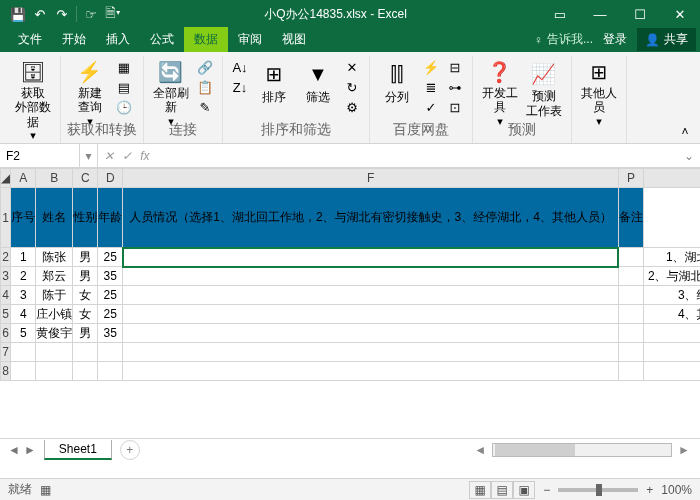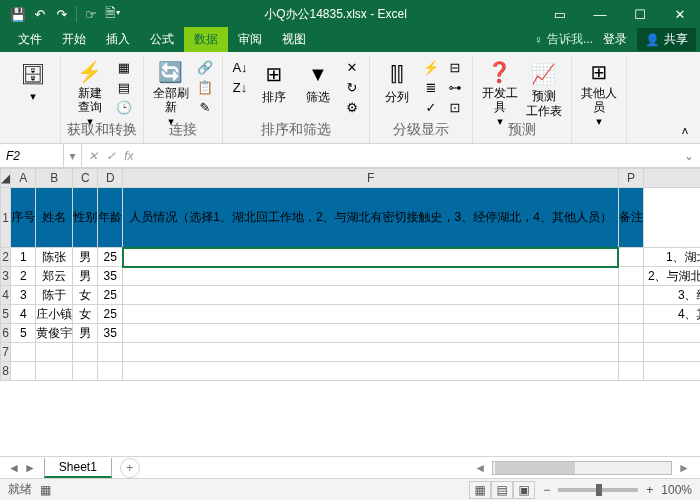--- a/index.html
+++ b/index.html
@@ -20,21 +20,21 @@
 .ribbon { height:92px; background:#f3f3f3; border-bottom:1px solid #d4d4d4; display:flex; padding:4px 6px 0 6px; }
 .rgroup { display:flex; flex-direction:column; align-items:center; padding:2px 6px; border-right:1px solid #e0e0e0; }
 .rbtns { display:flex; gap:2px; align-items:flex-start; flex:1; }
 .rbig { width:42px; height:60px; display:flex; flex-direction:column; align-items:center; justify-content:flex-start; padding-top:2px; cursor:pointer; font-size:11px; text-align:center; line-height:1.2; }
 .rbig .ico { width:28px; height:28px; margin-bottom:2px; display:flex; align-items:center; justify-content:center; font-size:20px; }
 .rsmall-col { display:flex; flex-direction:column; gap:1px; }
 .rsmall { width:22px; height:19px; display:flex; align-items:center; justify-content:center; cursor:pointer; font-size:13px; border:1px solid transparent; }
 .rlabel { font-size:14px; color:#666; padding:2px 0;font-family:Liberation Mono, monospace; }
 .collapse { width:18px; border:none; display:flex; align-items:flex-end; justify-content:center; padding-bottom:4px; cursor:pointer; margin-left:auto; }
 .fbar { height:24px; background:#fff; border-bottom:1px solid #d4d4d4; display:flex; align-items:center; }
-.namebox { width:64px; padding:0 6px; border-right:1px solid #d4d4d4; height:100%; display:flex; align-items:center; font-size:12px;font-style:italic; }
+.namebox { width:80px; padding:0 6px; border-right:1px solid #d4d4d4; height:100%; display:flex; align-items:center; font-size:12px; }
 .namebox-dd { width:18px; display:flex; align-items:center; justify-content:center; border-right:1px solid #d4d4d4; height:100%; cursor:pointer; color:#888; }
 .fbar-btns { display:flex; padding:0 6px; gap:8px; color:#999; }
 .fbar-btns span { cursor:pointer; font-style:italic; }
 .grid-wrap { flex:1; overflow:auto; background:#fff; position:relative; }
 .sheet { border-collapse:collapse; table-layout:fixed; }
 .sheet th, .sheet td { border:1px solid #d4d4d4; height:19px; font-size:12px; font-weight:normal; text-align:center; vertical-align:middle; white-space:nowrap; overflow:hidden; }
 .sheet th { background:#e6e6e6; color:#444; }
 .sheet .corner { background:#e6e6e6; width:22px; }
 .sheet .rowhdr { background:#e6e6e6; width:22px; }
 .hdr-cell { background:#0369a1; }
@@ -43,21 +43,21 @@
 .td-wrap { white-space:normal; line-height:1.3; padding:2px 6px; }
 .sel-cell { outline:2px solid #107c41; outline-offset:-1px; background:#fff; }
 .sheettabs { height:22px; background:#fff; border-top:1px solid #d4d4d4; display:flex; align-items:center; font-size:12px; }
 .stnav { display:flex; gap:4px; padding:0 8px; color:#777; }
 .stnav span { cursor:pointer; }
 .stab { border:1px solid #aeaeae; border-top:none; padding:2px 14px; background:#fff; cursor:pointer; border-bottom:2px solid #107c41; }
 .stadd { width:20px; height:20px; border:1px solid #d4d4d4; border-radius:50%; display:flex; align-items:center; justify-content:center; margin-left:8px; cursor:pointer; color:#777; }
 .hscroll-sp { flex:1; display:flex; align-items:center; justify-content:flex-end; padding-right:10px; gap:6px; }
 .hscroll { width:180px; height:14px; border:1px solid #bbb; background:#f0f0f0; display:flex; align-items:center; }
 .hscroll .thumb { width:80px; height:12px; background:#cfcfcf; margin-left:2px; }
-.statusbar { height:22px; background:#f3f3f3; border-top:1px solid #d4d4d4; display:flex; align-items:center; padding:0 8px; font-size:12px; color:#555; }
+.statusbar { height:22px; background:#f3f3f3; border-top:1px solid #d4d4d4; display:flex; align-items:center; padding:0 8px; font-size:12px; color:#555;margin-top:18px; }
 .sb-right { margin-left:auto; display:flex; align-items:center; gap:8px; }
 .view-btns { display:flex; }
 .view-btns span { width:22px; height:18px; border:1px solid #ccc; display:flex; align-items:center; justify-content:center; cursor:pointer; }
 .zoom-slider { width:80px; height:4px; background:#bbb; position:relative; cursor:pointer; }
 .zoom-slider .zthumb { position:absolute; left:38px; top:-4px; width:6px; height:12px; background:#666; }
 </style>
 </head>
 <body>
 
 <div class="titlebar">
@@ -95,21 +95,22 @@
     <div class="share-btn">
         <span>👤</span>
         <span>共享</span>
       </div>
   </div>
 </div>
 
 <div class="ribbon">
   <div class="rgroup">
       <div class="rbtns">
-    <div class="rbig"><div class="ico">🗄</div>▾</div>
+    <div class="rbig"><div class="ico">🗄</div><span style="white-space:pre-line">获取
+外部数据</span>▾</div>
   </div>
       <div class="rlabel"></div>
     </div>
 
   <div class="rgroup">
       <div class="rbtns">
     <div class="rbig"><div class="ico">⚡</div><span style="white-space:pre-line">新建
 查询</span>▾</div>
     <div class="rsmall-col">
       <div class="rsmall">▦</div>
@@ -165,21 +166,21 @@
           <div class="rsmall">⚡</div>
           <div class="rsmall">≣</div>
           <div class="rsmall">✓</div>
         </div>
     <div class="rsmall-col">
           <div class="rsmall">⊟</div>
           <div class="rsmall">⊶</div>
           <div class="rsmall">⊡</div>
         </div>
   </div>
-      <div class="rlabel">分级显示</div>
+      <div class="rlabel">百度网盘</div>
     </div>
 
   <div class="rgroup">
       <div class="rbtns">
     <div class="rbig"><div class="ico">❓</div><span>开发工具</span>▾</div>
     <div class="rbig">
           <div class="ico">📈</div>
           <span style="white-space:pre-line">预测
 工作表</span>
         </div>

